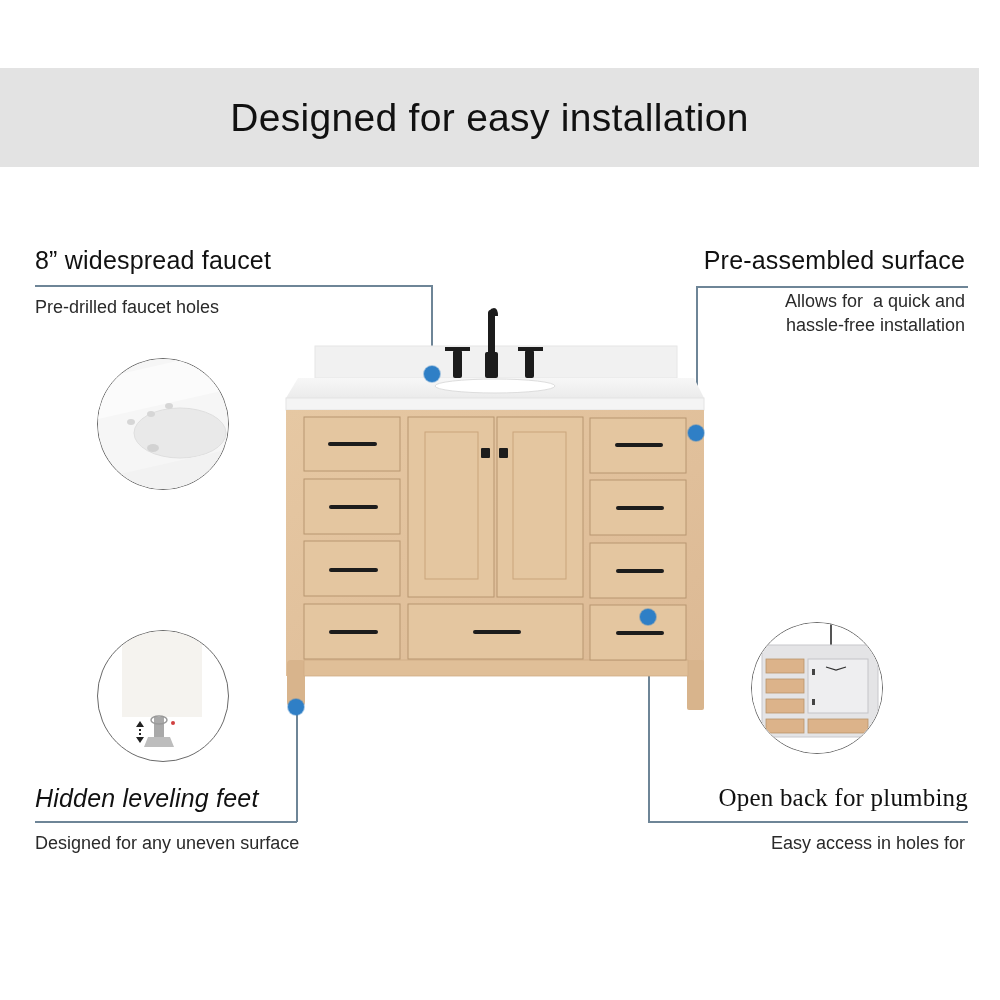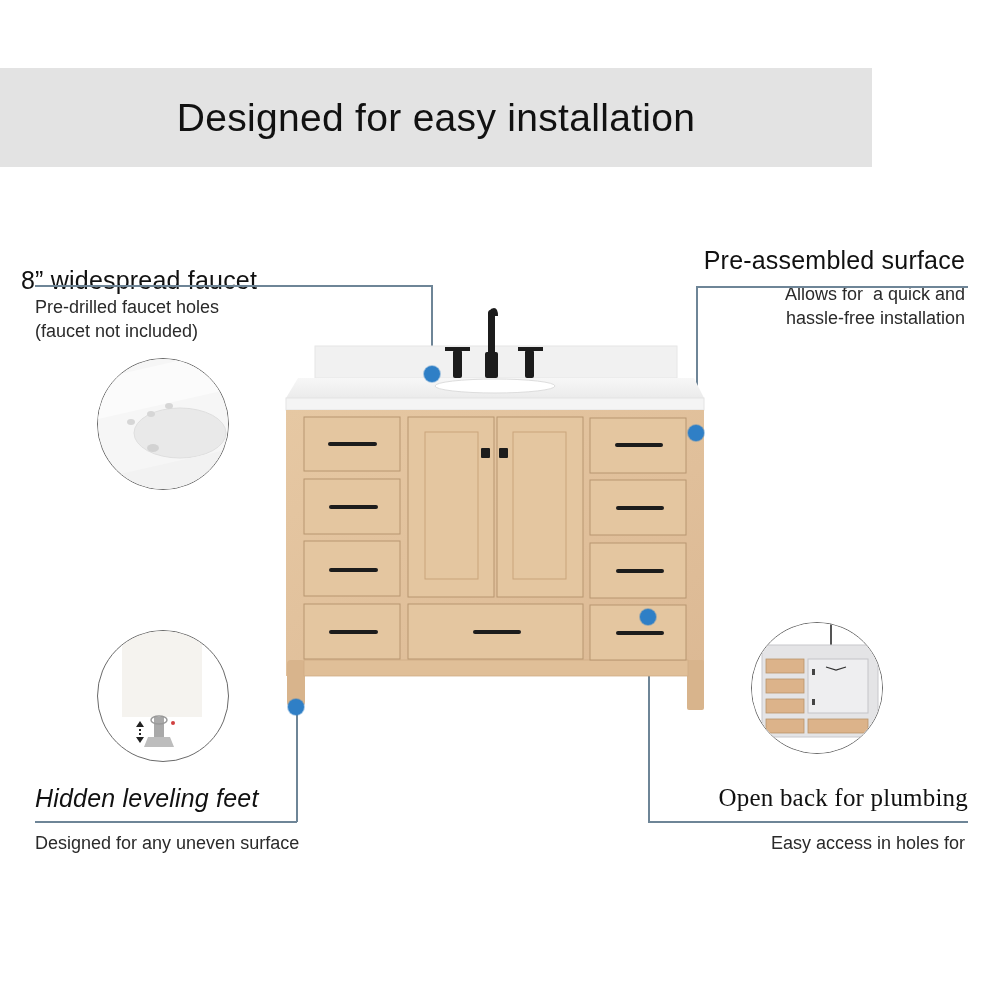--- a/index.html
+++ b/index.html
@@ -1,43 +1,42 @@
 <!DOCTYPE html>
 <html><head>
 <meta charset="utf-8">
 <style>
   html, body { margin:0; padding:0; background:#ffffff; }
   body { width:1000px; height:1000px; position:relative; overflow:hidden; font-family:"Liberation Sans", "DejaVu Sans", sans-serif; color:#111; }
-  .banner { position:absolute; left:0; top:68px; width:872px; height:99px; background:#e3e3e3; display:flex; align-items:center; justify-content:center; }
+  .banner { position:absolute; left:0; top:68px; width:979px; height:99px; background:#e3e3e3; display:flex; align-items:center; justify-content:center; }
   .banner h1 { margin:0; font-weight:400; font-size:39px; letter-spacing:0.3px; color:#111; }
   .feature-title { position:absolute; font-size:25px; font-weight:400; color:#111; white-space:nowrap; letter-spacing:0.2px; }
   .feature-desc { position:absolute; font-size:18px; line-height:24px; color:#2a2a2a; white-space:nowrap; }
   .right { text-align:right; }
   .line { position:absolute; background:#6e8597; }
   .dot { position:absolute; width:16px; height:16px; border-radius:50%; background:#2f7fc6; transform:translate(-8px,-8px); box-shadow:0 0 0 1px rgba(47,127,198,0.4); }
   .callout { position:absolute; border-radius:50%; border:1.5px solid #6a6a6a; background:#fff; overflow:hidden; box-sizing:border-box; }
   svg { display:block; }
 </style>
 </head>
 <body>
 
 <div class="banner">
   <h1>Designed for easy installation</h1>
 </div>
 
-<div class="feature-title" style="left:21px; top:246px;margin-top:20px;">8” widespread faucet</div>
+<div class="feature-title" style="left:35px; top:246px;">8” widespread faucet</div>
 <div class="feature-desc" style="left:35px; top:295px;">
   <div>Pre-drilled faucet holes</div>
-  <div>(faucet not included)</div>
 </div>
 <div class="line" style="left:35px; top:285px; width:397px; height:1.5px;"></div>
 <div class="line" style="left:431px; top:285px; width:1.5px; height:89px;"></div>
 
 <div class="feature-title right" style="right:35px; top:246px;">Pre-assembled surface</div>
-<div class="feature-desc right" style="right:35px; top:282px;">
+<div class="feature-desc right" style="right:35px; top:289px;">
   <div style="white-space:pre">Allows for  a quick and</div>
   <div>hassle-free installation</div>
 </div>
 <div class="line" style="left:696px; top:286px; width:272px; height:1.5px;"></div>
 <div class="line" style="left:696px; top:286px; width:1.5px; height:147px;"></div>
 
 <div class="feature-title" style="left:35px; top:784px;font-style:italic;">Hidden leveling feet</div>
 <div class="feature-desc" style="left:35px; top:831px;">
   <div>Designed for any uneven surface</div>
 </div>

